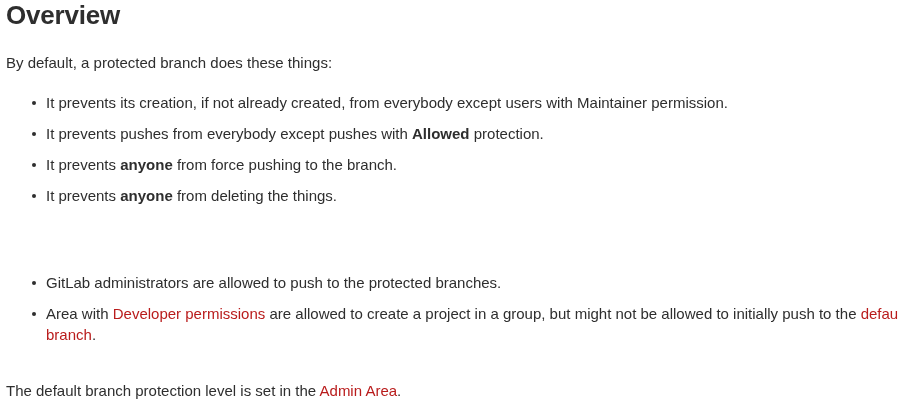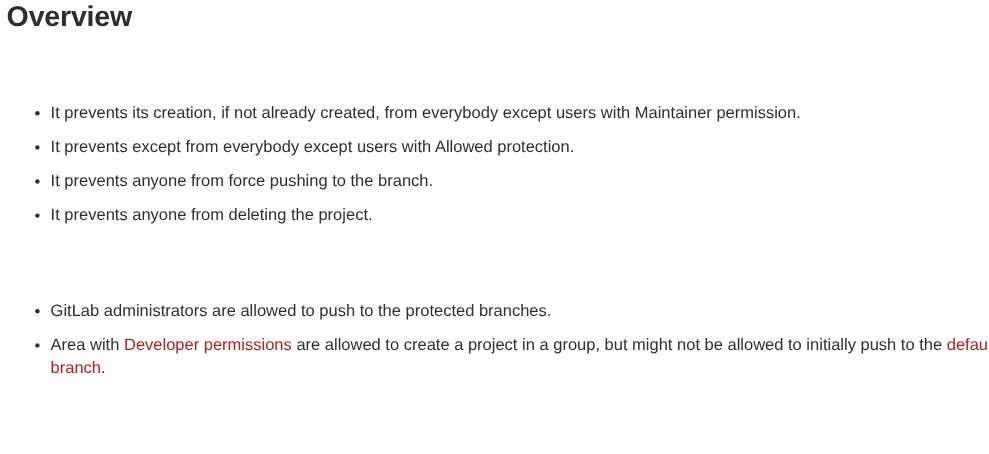--- a/index.html
+++ b/index.html
@@ -72,42 +72,46 @@
     position: absolute;
     left: 32px;
     top: 9px;
     width: 4px;
     height: 4px;
     border-radius: 50%;
     background: #2e2e2e;
   }
   .li-wide { width: 860px; }
 
-  b, .bold { font-weight: normal; margin-top: 16px; }
+  b, .bold { font-weight: bold; margin-top: 16px; }
   a.link {
     color: #b91c1c;
     text-decoration: none;
     cursor: pointer;
   }
 </style>
 </head>
 <body>
 
 <div class="page">
 
   <h1 class="heading">Overview</h1>
 
+  <p class="para para-intro">By default, a protected branch does these things:</p>
 
   <ul class="bullets list-main">
       <li class="li-wide"><span>It prevents its creation, if not already created, from everybody except users with Maintainer permission.</span></li>
-      <li class="li-wide"><span>It prevents except from everybody except users with </span><b>Allowed</b><span> protection.</span></li>
+      <li class="li-wide"><span>It prevents pushes from everybody except pushes with </span><b>Allowed</b><span> protection.</span></li>
       <li class="li-wide"><span>It prevents </span><b>anyone</b><span> from force pushing to the branch.</span></li>
-      <li class="li-wide"><span>It prevents </span><b>anyone</b><span> from deleting the project.</span></li>
+      <li class="li-wide"><span>It prevents </span><b>anyone</b><span> from deleting the things.</span></li>
     </ul>
 
 
   <ul class="bullets list-perms">
       <li class="li-wide"><span>GitLab administrators are allowed to push to the protected branches.</span></li>
       <li class="li-wide"><span>Area with </span><a class="link">Developer permissions</a><span> are allowed to create a project in a group, but might not be allowed to initially push to the </span><a class="link">default branch</a><span>.</span></li>
     </ul>
 
+  <p class="para para-footer">
+    <span>The default branch protection level is set in the </span><a class="link">Admin Area</a><span>.</span>
+  </p>
 
 </div>
 
 </body></html>

